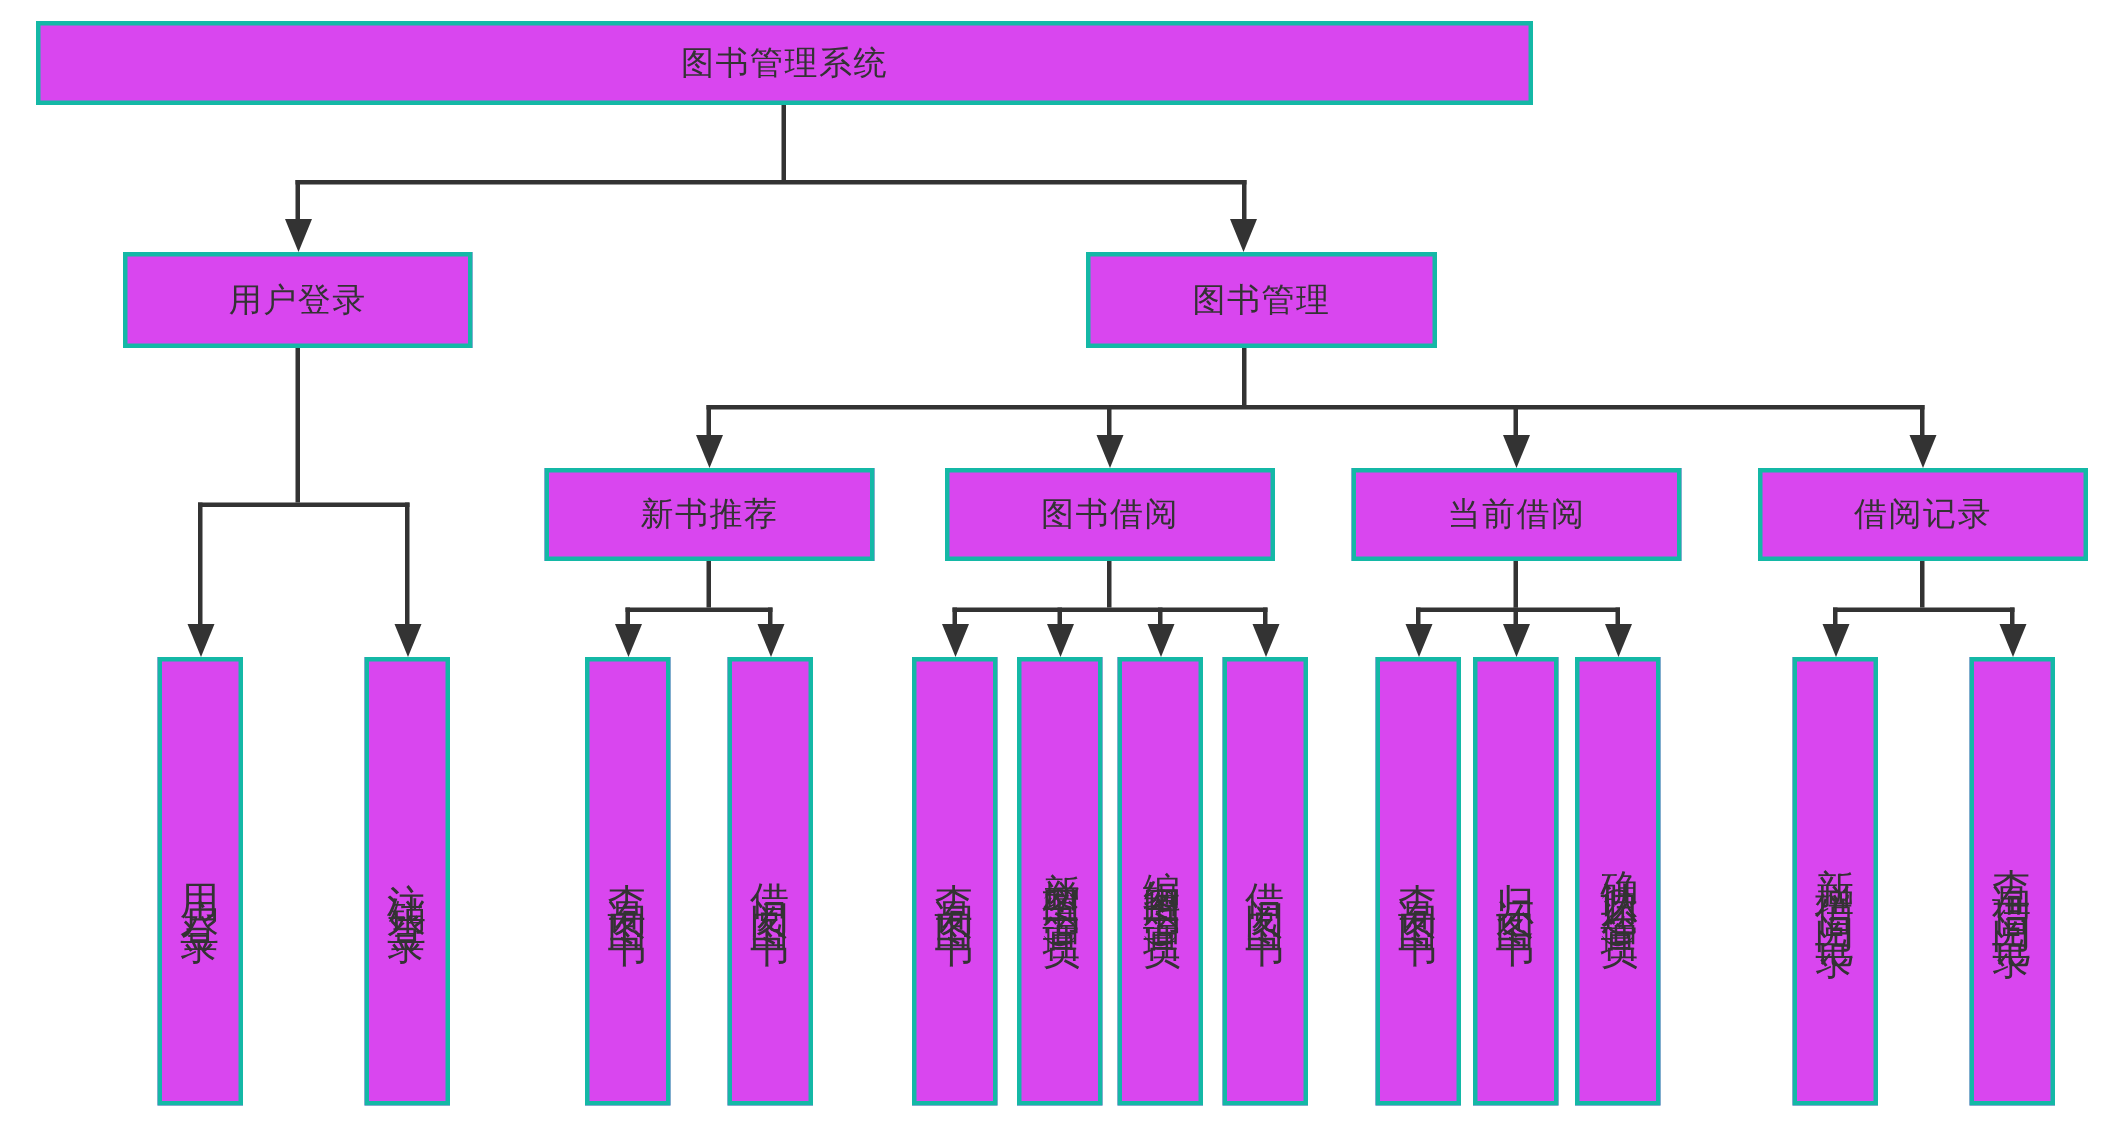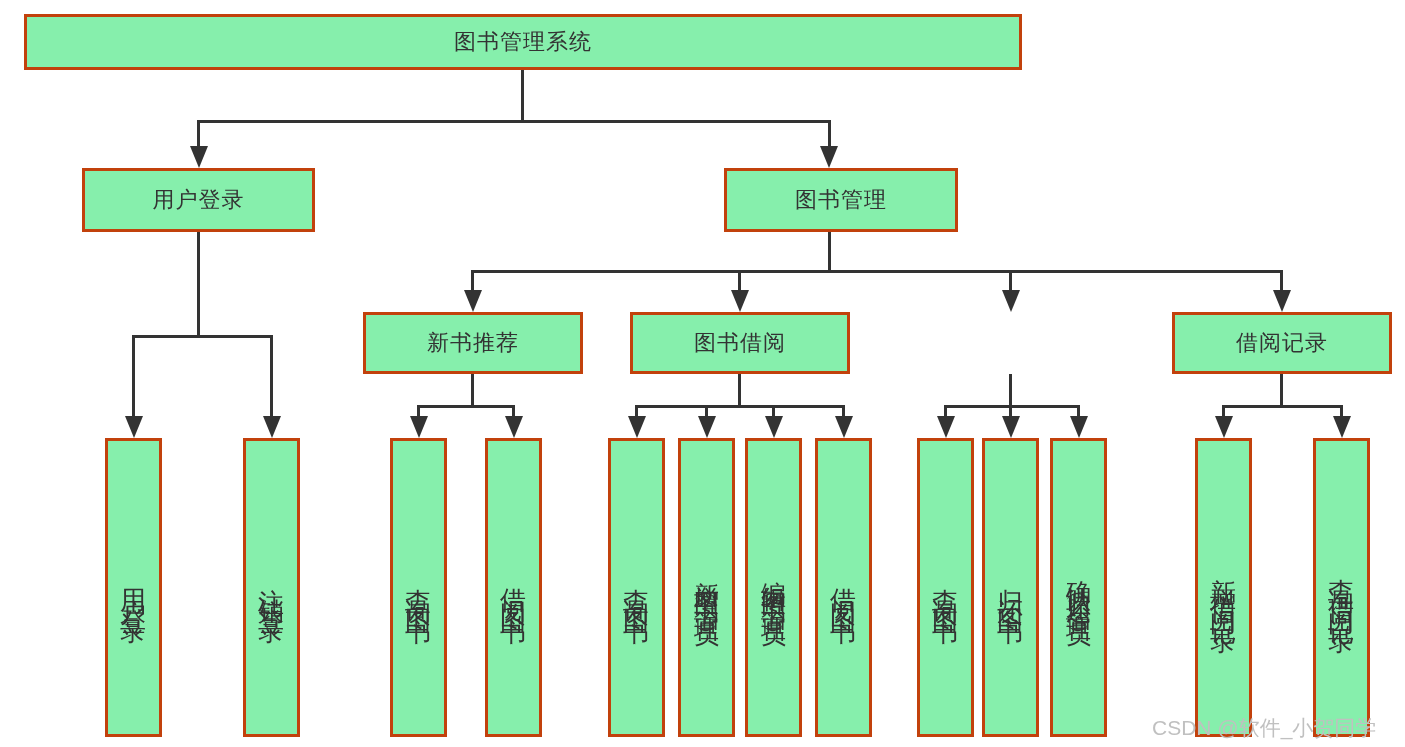--- a/index.html
+++ b/index.html
@@ -11,22 +11,22 @@
   #stage {
     position: relative;
     width: 1405px;
     height: 747px;
     background: #ffffff;
     overflow: hidden;
   }
   .node {
     position: absolute;
     box-sizing: border-box;
-    border: 3px solid #c2410c;
-    background: #86efac;
+    border: 3px solid #14b8a6;
+    background: #d946ef;
     display: flex;
     align-items: center;
     justify-content: center;
     color: #333333;
   }
   .node.h-box span {
     font-size: 22px;
     letter-spacing: 1px;
     white-space: nowrap;
   }
@@ -79,20 +79,23 @@
   </div>
 
   <div class="node h-box" style="left:630px; top:312px; width:220px; height:62px;">
     <span>图书借阅</span>
   </div>
 
   <div class="node h-box" style="left:363px; top:312px; width:220px; height:62px;">
     <span>新书推荐</span>
   </div>
 
+  <div class="node h-box" style="left:901px; top:312px; width:220px; height:62px;">
+    <span>当前借阅</span>
+  </div>
 
   <div class="node h-box" style="left:1172px; top:312px; width:220px; height:62px;">
     <span>借阅记录</span>
   </div>
 
   <div class="node v-box" style="left:105px; top:438px; width:57px; height:299px;">
     <span>用户登录</span>
   </div>
   <div class="node v-box" style="left:243px; top:438px; width:57px; height:299px;">
     <span>注销登录</span>
@@ -187,15 +190,14 @@
   <div class="line" style="left:1077px; top:405px; width:3px;   height:11px;"></div>
   <div class="arrow" style="left:1070px; top:416px;"></div>
 
   <div class="line" style="left:1280px; top:374px; width:3px;   height:31px;"></div>
   <div class="line" style="left:1222px; top:405px; width:121px; height:3px;"></div>
   <div class="line" style="left:1222px; top:405px; width:3px;   height:11px;"></div>
   <div class="arrow" style="left:1215px; top:416px;"></div>
   <div class="line" style="left:1340px; top:405px; width:3px;   height:11px;"></div>
   <div class="arrow" style="left:1333px; top:416px;"></div>
 
-  <div class="watermark">CSDN @软件_小贺同学</div>
 
 </div>
 
 </body></html>

